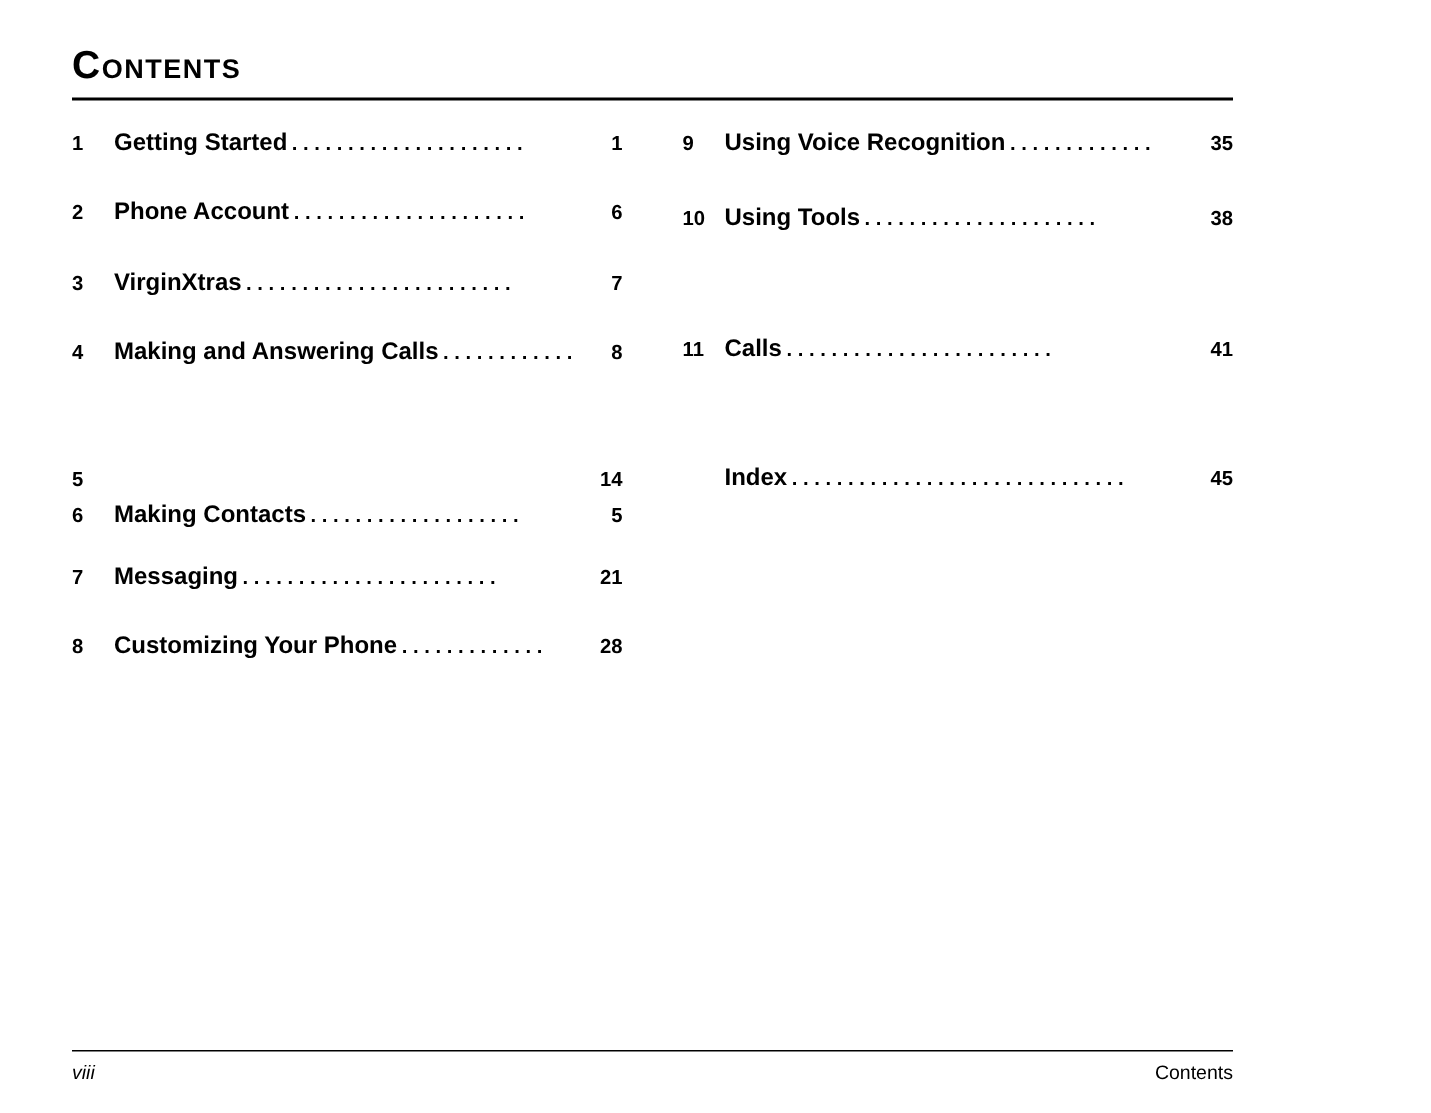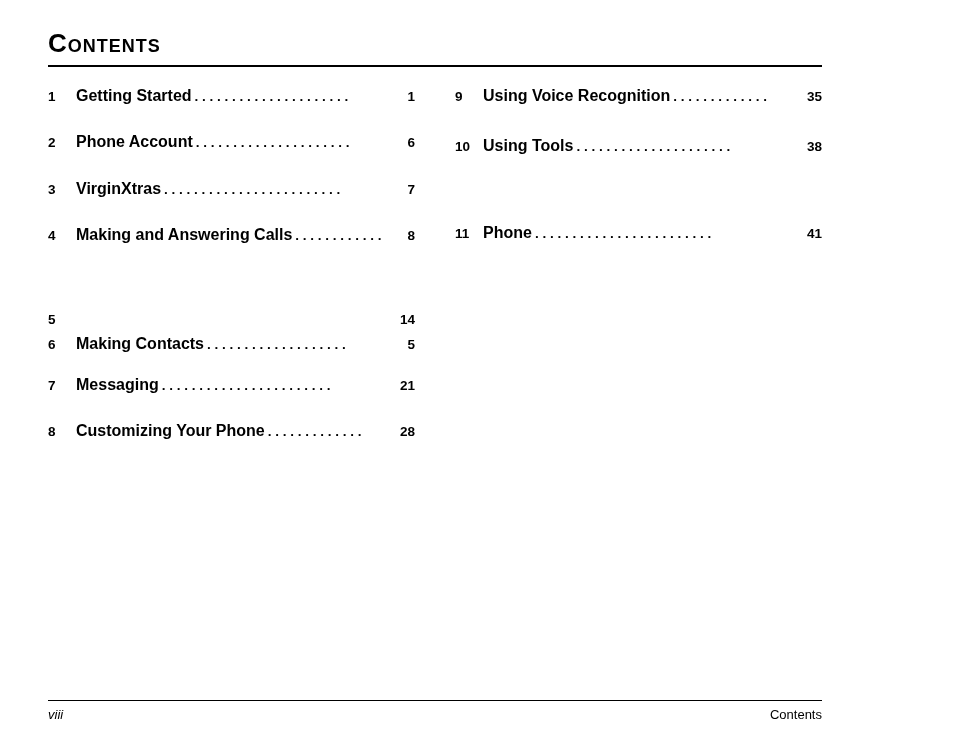--- a/index.html
+++ b/index.html
@@ -209,27 +209,33 @@
         <span class="toc-num">10</span>
         <span class="toc-text">Using Tools</span>
         <span class="toc-dots">. . . . . . . . . . . . . . . . . . . . .</span>
         <span class="toc-page">38</span>
       </div>
 
       <div class="spacer-lg"></div>
 
       <div class="toc-entry">
         <span class="toc-num">11</span>
-        <span class="toc-text">Phone</span>
+        <span class="toc-text">Calls</span>
         <span class="toc-dots">. . . . . . . . . . . . . . . . . . . . . . . .</span>
         <span class="toc-page">41</span>
       </div>
 
       <div class="spacer-lg"></div>
 
+      <div class="toc-entry">
+        <span class="toc-num"></span>
+        <span class="toc-text">Index</span>
+        <span class="toc-dots">. . . . . . . . . . . . . . . . . . . . . . . . . . . . . .</span>
+        <span class="toc-page">45</span>
+      </div>
 
     </div>
   </div>
 
   <div class="footer">
     <span class="footer-left">viii</span>
     <span class="footer-right">Contents</span>
   </div>
 </div>
 

